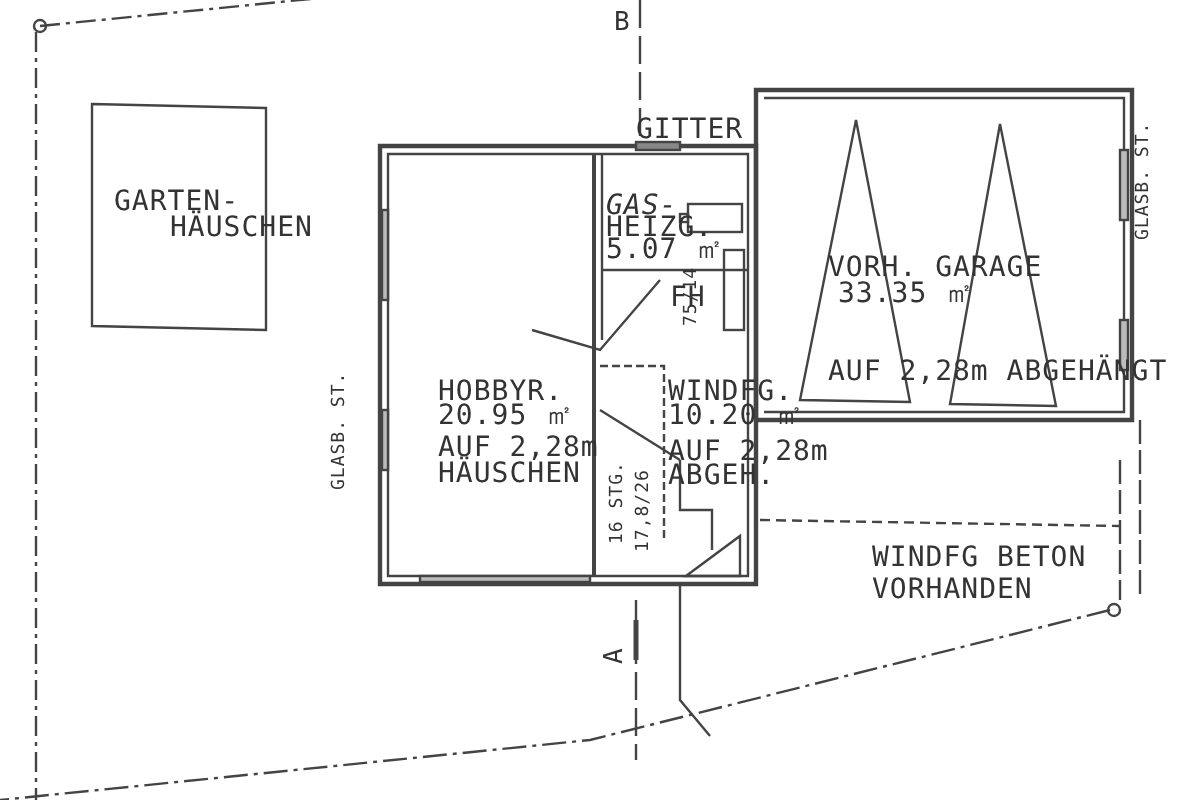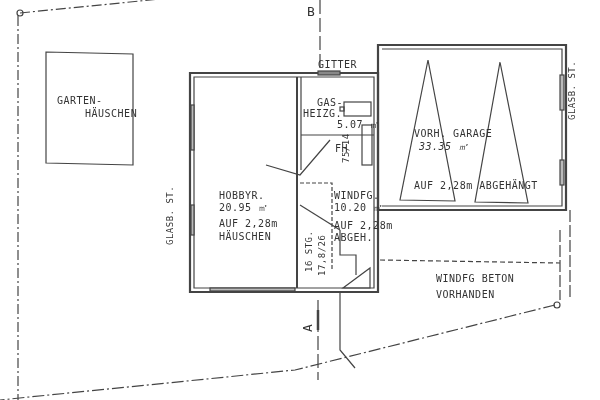--- a/index.html
+++ b/index.html
@@ -1,18 +1,18 @@
 <!DOCTYPE html>
 <html><head>
 <meta charset="utf-8">
 <style>
   html,body{margin:0;padding:0;background:#fff;}
   body{width:600px;height:400px;overflow:hidden;position:relative;}
   svg{position:absolute;left:0;top:0;}
-  .lbl{position:absolute;font-family:"DejaVu Sans Mono","Liberation Mono",monospace;color:#333;font-size:10px;line-height:12px;letter-spacing:0.5px;white-space:pre;}
+  .lbl{position:absolute;font-family:"DejaVu Sans Mono","Liberation Mono",monospace;color:#333;font-size:14px;line-height:12px;letter-spacing:0.5px;white-space:pre;}
   .vert{transform-origin:left top;transform:rotate(-90deg);}
 </style>
 </head>
 <body>
 
 <svg width="600" height="400" viewBox="0 0 600 400">
   <g stroke="#444" fill="none" stroke-width="1.2">
 
     <path d="M20,13 L200,-5" stroke-dasharray="10,3,2,3"></path>
     <circle cx="20" cy="13" r="3"></circle>
@@ -68,40 +68,40 @@
 </svg>
 
 <div class="lbl" style="left:307px;top:6px;font-size:13px;">B</div>
 <div class="lbl vert" style="left:302px;top:332px;font-size:13px;">A</div>
 
 <div class="lbl" style="left:57px;top:95px;">GARTEN-</div>
 <div class="lbl" style="left:57px;top:108px;padding-left:28px;">HÄUSCHEN</div>
 
 <div class="lbl" style="left:318px;top:59px;">GITTER</div>
 
-<div class="lbl" style="left:317px;top:97px;">GAS-</div>
+<div class="lbl" style="left:303px;top:97px;font-style:italic;">GAS-</div>
 <div class="lbl" style="left:303px;top:108px;">HEIZG.</div>
-<div class="lbl" style="left:303px;top:119px;margin-left:34px;">5.07 ㎡</div>
+<div class="lbl" style="left:303px;top:119px;">5.07 ㎡</div>
 <div class="lbl" style="left:307px;top:143px;margin-left:28px;">FH</div>
 <div class="lbl vert" style="left:340px;top:163px;font-size:9px;">75/14</div>
 
 <div class="lbl" style="left:219px;top:190px;">HOBBYR.</div>
 <div class="lbl" style="left:219px;top:202px;">20.95 ㎡</div>
 <div class="lbl" style="left:219px;top:218px;">AUF 2,28m</div>
 <div class="lbl" style="left:219px;top:231px;">HÄUSCHEN</div>
 
 <div class="lbl" style="left:334px;top:190px;">WINDFG.</div>
 <div class="lbl" style="left:334px;top:202px;">10.20 ㎡</div>
 <div class="lbl" style="left:334px;top:220px;">AUF 2,28m</div>
 <div class="lbl" style="left:334px;top:232px;text-align:right;">ABGEH.</div>
 
 <div class="lbl vert" style="left:303px;top:272px;font-size:9px;">16 STG.</div>
 <div class="lbl vert" style="left:316px;top:276px;font-size:9px;">17,8/26</div>
 
 <div class="lbl vert" style="left:164px;top:245px;font-size:9px;">GLASB. ST.</div>
 <div class="lbl vert" style="left:566px;top:120px;font-size:9px;">GLASB. ST.</div>
 
 <div class="lbl" style="left:414px;top:128px;">VORH. GARAGE</div>
-<div class="lbl" style="left:419px;top:141px;font-style:italic;">33.35 ㎡</div>
+<div class="lbl" style="left:419px;top:141px;">33.35 ㎡</div>
 <div class="lbl" style="left:414px;top:157px;margin-top:23px;">AUF 2,28m ABGEHÄNGT</div>
 
 <div class="lbl" style="left:436px;top:273px;">WINDFG BETON</div>
 <div class="lbl" style="left:436px;top:289px;">VORHANDEN</div>
 
 </body></html>

